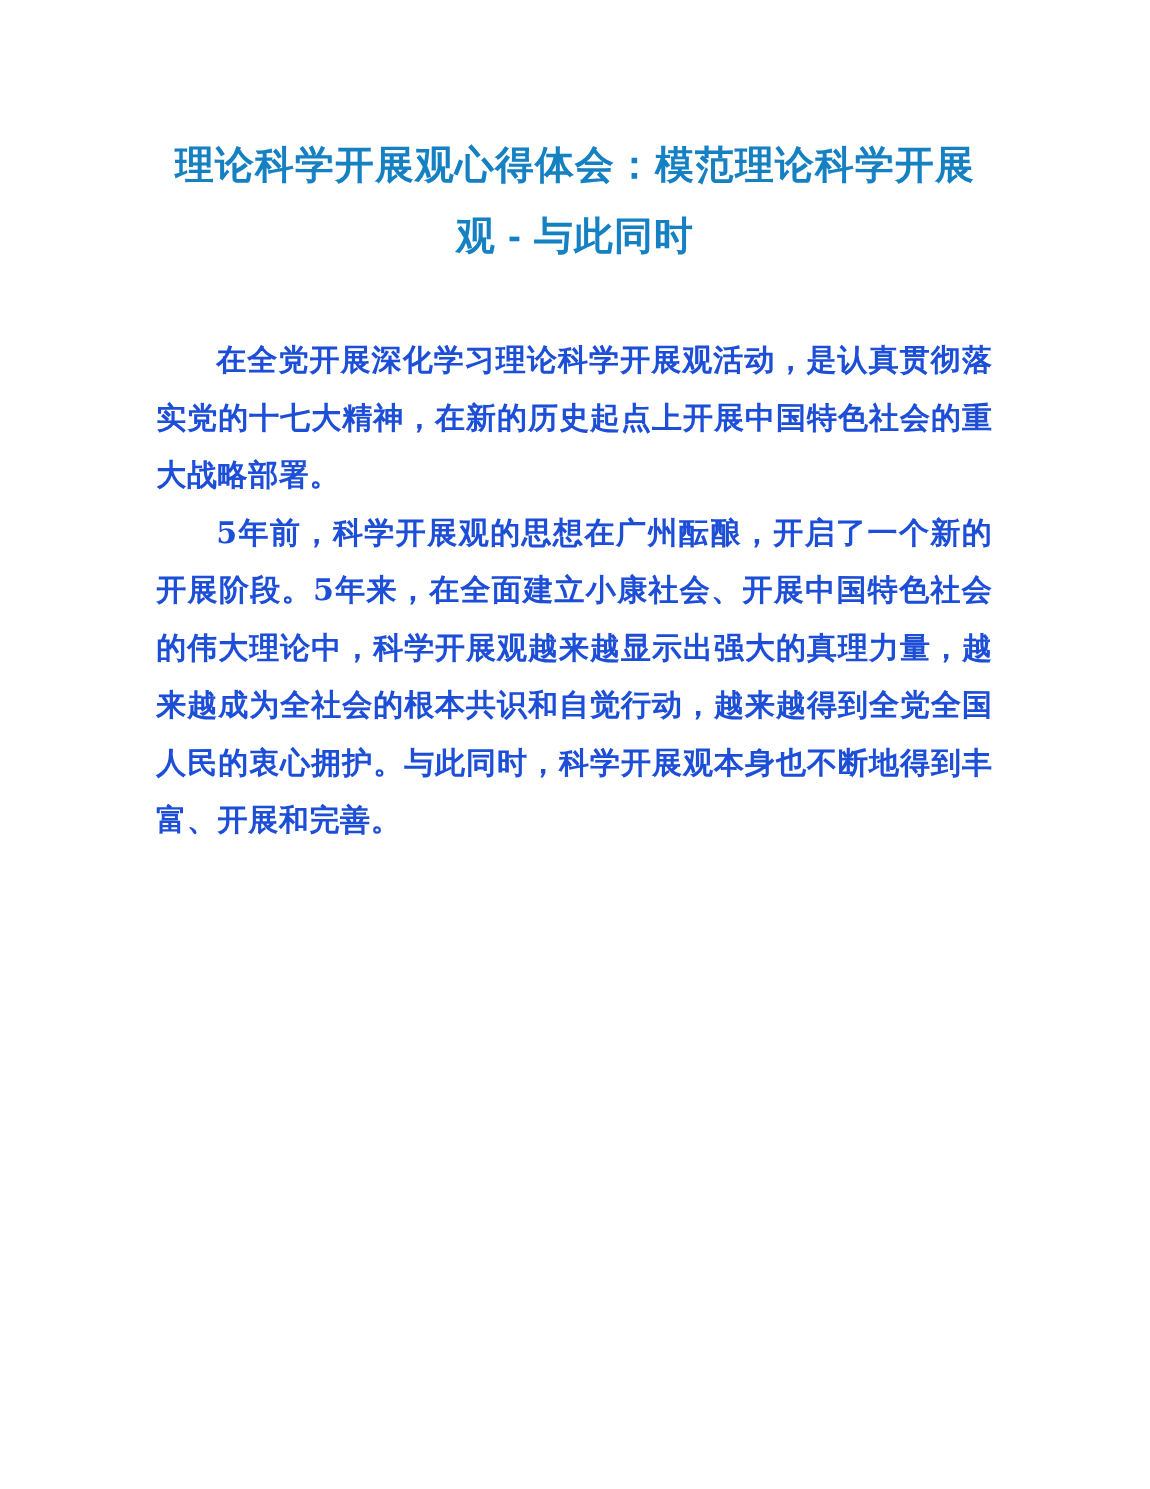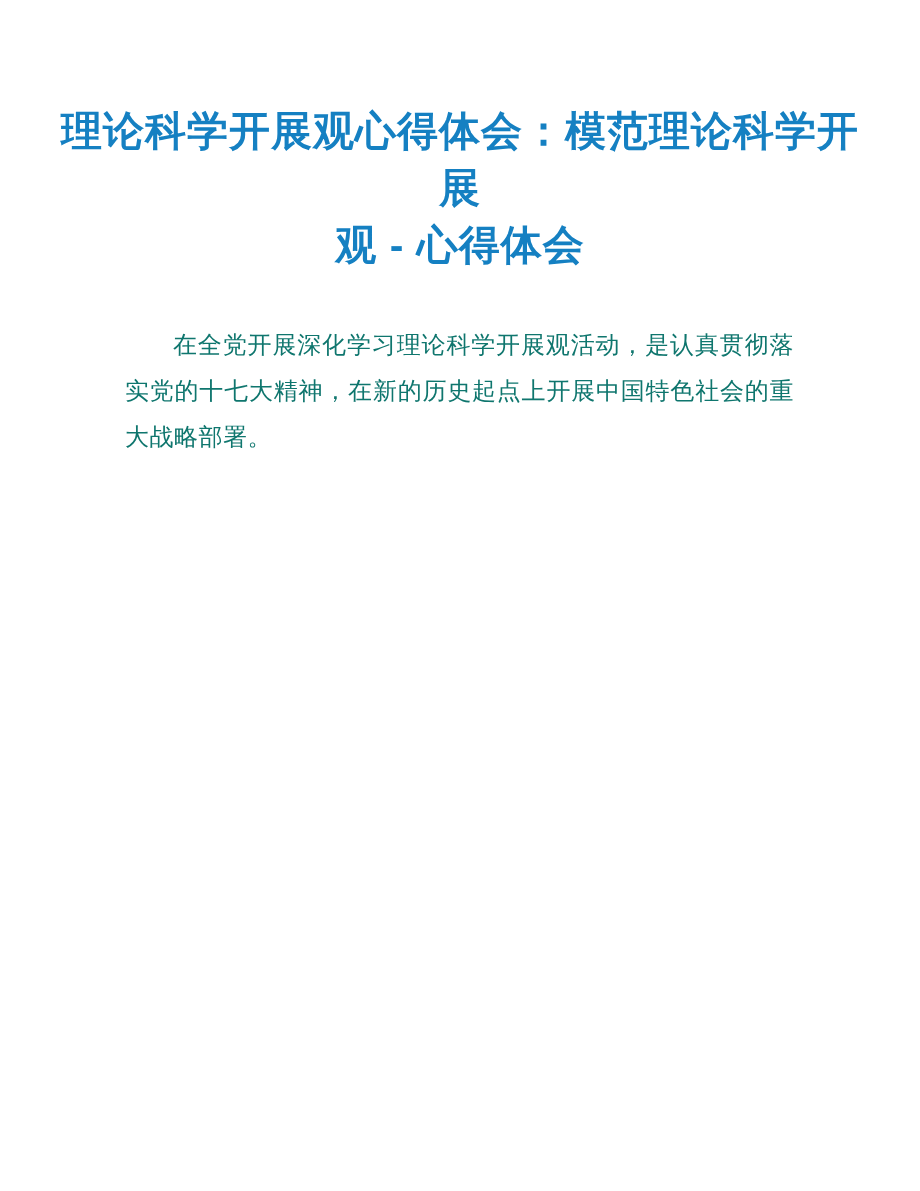--- a/index.html
+++ b/index.html
@@ -18,49 +18,50 @@
     height: 1191px;
     background: #ffffff;
     font-family: "DejaVu Serif", serif;
   }
   .doc-title {
     margin: 103px 60px 0 60px;
     text-align: center;
     color: #1580C2;
     font-family: "Liberation Sans", sans-serif;
     font-weight: bold;
-    font-size: 41px;
+    font-size: 31px;
     line-height: 57px;
     letter-spacing: 1px;
   }
   .title-line {
     display: block;
   }
   .doc-body {
     margin: 48px 126px 0 125px;
   }
   .doc-body p {
     margin: 0;
     padding: 0;
     font-size: 24px;
     line-height: 46px;
-    color: #0f766e;
+    color: #1d4ed8;
     text-align: justify;
     text-indent: 2em;
     letter-spacing: 0.5px;
-    font-weight: normal;
+    font-weight: bold;
   }
 </style>
 </head>
 <body>
 
 <div class="page">
 
   <h1 class="doc-title">
     <span class="title-line">理论科学开展观心得体会：模范理论科学开展</span>
-    <span class="title-line">观 - 心得体会</span>
+    <span class="title-line">观 - 与此同时</span>
   </h1>
 
   <div class="doc-body">
     <p>在全党开展深化学习理论科学开展观活动，是认真贯彻落实党的十七大精神，在新的历史起点上开展中国特色社会的重大战略部署。</p>
+    <p>5年前，科学开展观的思想在广州酝酿，开启了一个新的开展阶段。5年来，在全面建立小康社会、开展中国特色社会的伟大理论中，科学开展观越来越显示出强大的真理力量，越来越成为全社会的根本共识和自觉行动，越来越得到全党全国人民的衷心拥护。与此同时，科学开展观本身也不断地得到丰富、开展和完善。</p>
   </div>
 
 </div>
 
 </body></html>

